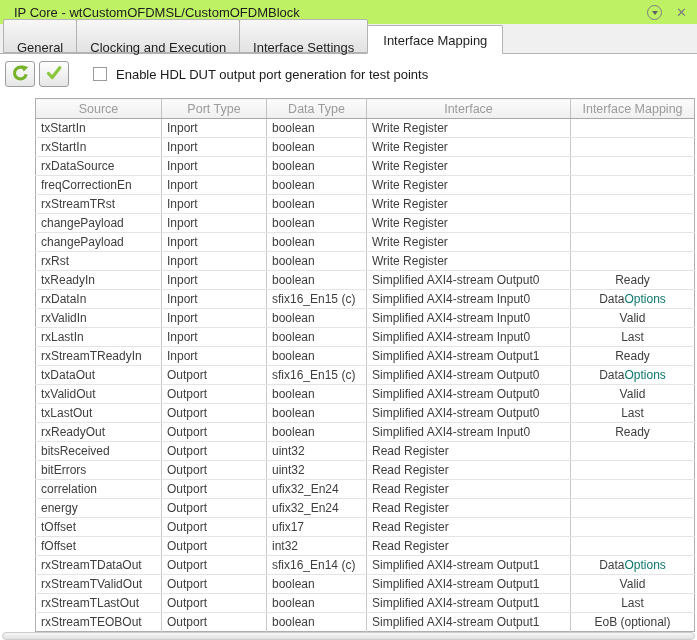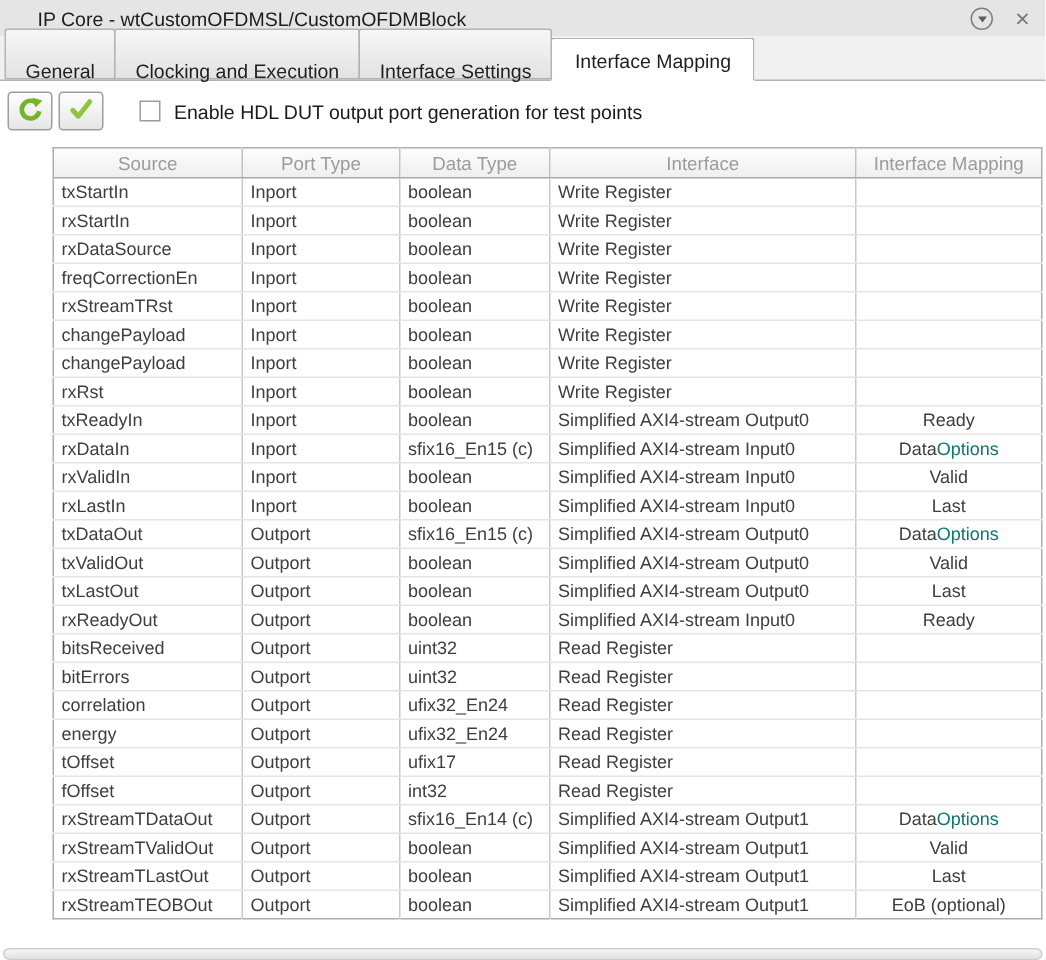--- a/index.html
+++ b/index.html
@@ -5,22 +5,22 @@
   * { box-sizing: border-box; }
   html,body { margin:0; padding:0; }
   body {
     width:697px; height:640px;
     font-family:"Liberation Sans","DejaVu Sans",sans-serif;
     background:#ffffff; overflow:hidden; position:relative;
   }
 
   
   .titlebar {
-    height:24px; background:#e5e5e5;
-    display:flex; align-items:center; padding:0 10px 0 25px;gap:40px;
+    height:24px; background:#bef264;
+    display:flex; align-items:center; padding:0 10px 0 14px;gap:40px;
   }
   .title { flex:1; font-size:13px; color:#1c1c1c; white-space:nowrap; }
   .win-controls { display:flex; align-items:center; gap:14px; }
   .collapse-btn {
     width:15px; height:15px; border:1px solid #7e7e7e; border-radius:50%;
     display:flex; align-items:center; justify-content:center; background:transparent;
   }
   .collapse-btn .tri {
     width:0; height:0; margin-top:1px;
     border-left:3px solid transparent; border-right:3px solid transparent;
@@ -291,20 +291,32 @@
     <td>boolean</td>
     <td>Simplified AXI4-stream Input0</td>
     <td>
       <div class="map-inner">
         <span>Last</span>
 
       </div>
     </td>
   </tr>
         <tr>
+    <td>rxStreamTReadyIn</td>
+    <td>Inport</td>
+    <td>boolean</td>
+    <td>Simplified AXI4-stream Output1</td>
+    <td>
+      <div class="map-inner">
+        <span>Ready</span>
+
+      </div>
+    </td>
+  </tr>
+        <tr>
     <td>txDataOut</td>
     <td>Outport</td>
     <td>sfix16_En15 (c)</td>
     <td>Simplified AXI4-stream Output0</td>
     <td>
       <div class="map-inner">
         <span>Data</span>
         <span class="options-link">Options</span>
       </div>
     </td>

